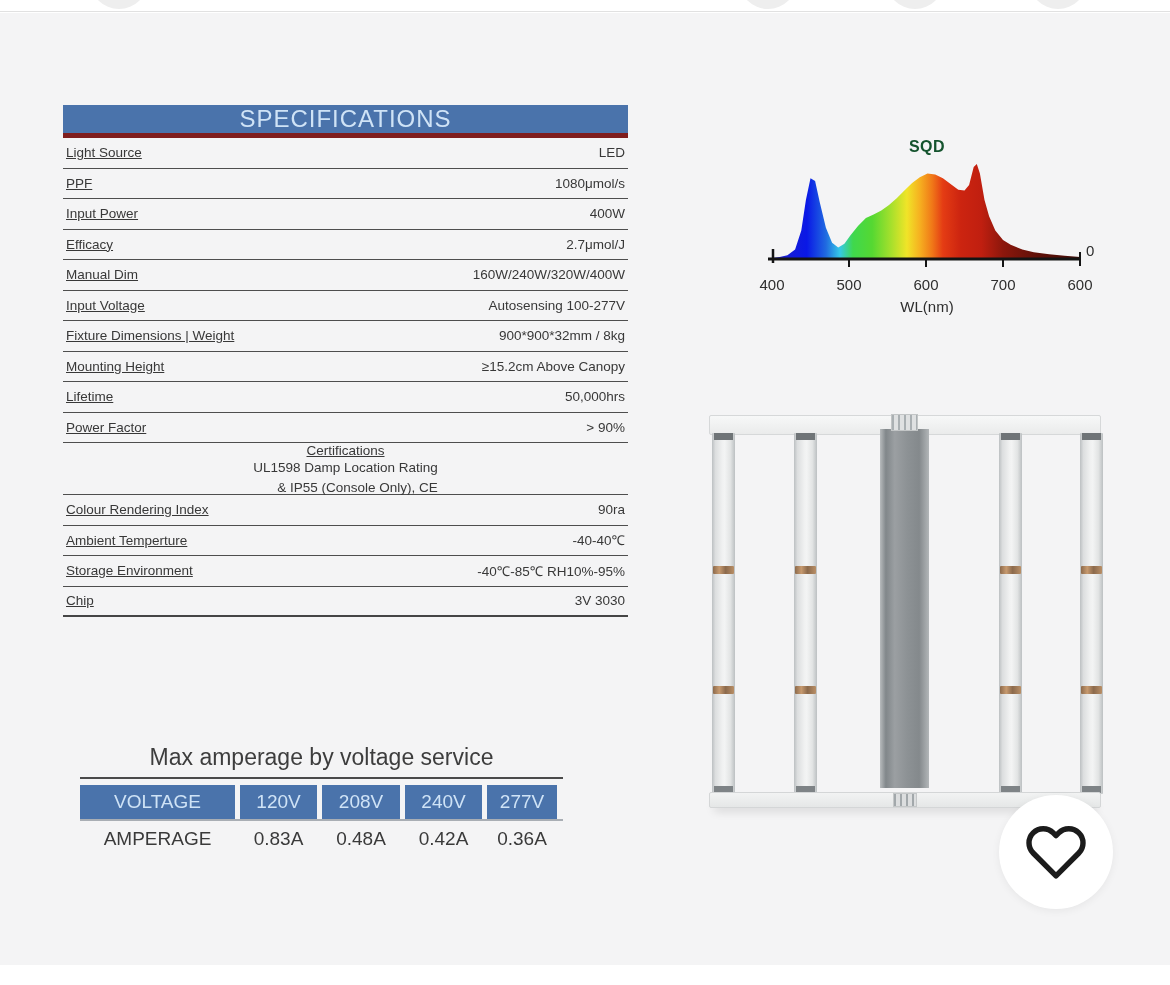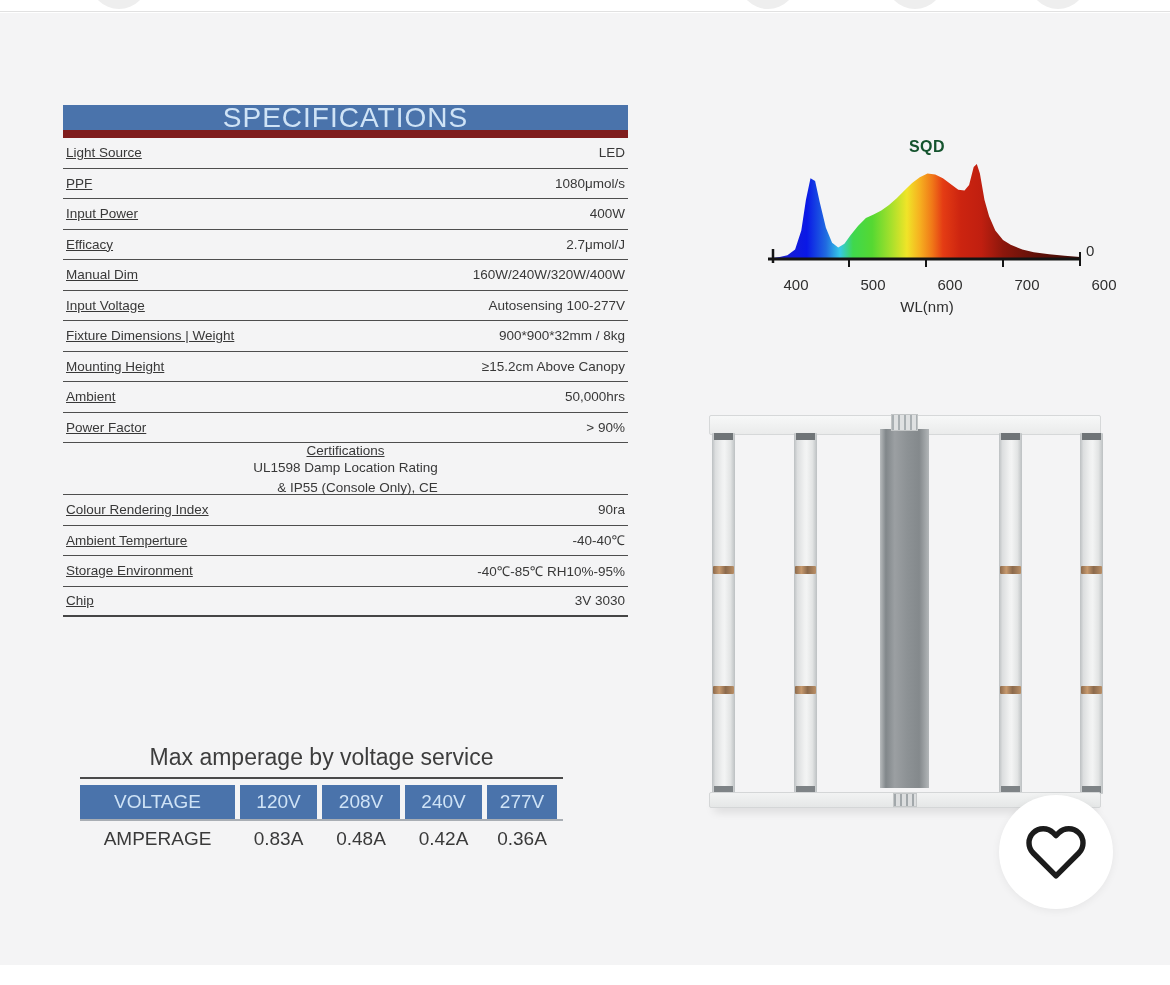--- a/index.html
+++ b/index.html
@@ -11,22 +11,22 @@
   
   .top-strip { position:absolute; left:0; top:0; width:1170px; height:12px;
     background:#ffffff; border-bottom:1px solid #e1e1e1; overflow:hidden; z-index:3; }
   .peek { position:absolute; top:-49px; width:58px; height:58px; border-radius:50%; background:#eeeeee; }
   .peek.p1{left:90px} .peek.p2{left:739px} .peek.p3{left:886px} .peek.p4{left:1029px}
   
   .panel { position:absolute; left:0; top:13px; width:1170px; height:952px; background:#f4f4f5; }
 
   
   .spec-table { position:absolute; left:63px; top:105px; width:565px; }
-  .spec-header { height:33px; background:#4a73ab; border-bottom:8px solid #7f1d1d;
-    color:#cfe3f6; font-size:28px; letter-spacing:1px;
+  .spec-header { height:33px; background:#4a73ab; border-bottom:5px solid #7f1d1d;
+    color:#cfe3f6; font-size:24px; letter-spacing:1px;
     display:flex; align-items:center; justify-content:center; }
   .spec-row { display:flex; align-items:center; justify-content:space-between;
     height:30.5px; border-bottom:1px solid #4e4e4e; font-size:13.5px; color:#383838; padding:0 3px; }
   .spec-row.tall { height:52px;flex-direction:column; }
   .spec-label { white-space:nowrap;text-decoration:underline; }
   .spec-value { text-align:right; white-space:nowrap; }
   .spec-value .vline { display:block; line-height:1.45; }
   .spec-row.last { border-bottom:2px solid #454545; }
 
   
@@ -40,21 +40,21 @@
   .amp-vals { display:flex; gap:5px; margin-top:3px; }
   .amp-vcell { height:30px; font-size:19px; color:#3a3a3a;
     display:flex; align-items:center; justify-content:center; }
   .c0{width:155px} .c1{width:77px} .c2{width:78px} .c3{width:77px} .c4{width:70px}
 
   
   .chart { position:absolute; left:766px; top:128px; width:335px; height:200px; }
   .chart-title { position:absolute; left:0; top:10px; width:322px; text-align:center;
     font-size:16px; font-weight:bold; color:#14532d; letter-spacing:0.5px; }
   .spectrum { position:absolute; left:0; top:31px; }
-  .xtick { position:absolute; top:148px; transform:translateX(-50%); font-size:15px; color:#2e2e2e;margin-left:24px; }
+  .xtick { position:absolute; top:148px; transform:translateX(-50%); font-size:15px; color:#2e2e2e; }
   .xt0{left:6px} .xt1{left:83px} .xt2{left:160px} .xt3{left:237px} .xt4{left:314px}
   .zero { position:absolute; left:320px; top:114px; font-size:15px; color:#2e2e2e; }
   .xlabel { position:absolute; left:0; top:170px; width:322px; text-align:center;
     font-size:15px; color:#2e2e2e; }
 
   
   .fixture { position:absolute; left:705px; top:413px; width:400px; height:400px; }
   .rail-top { position:absolute; left:4px; top:2px; width:392px; height:20px;
     background:linear-gradient(#f7f8f8,#eaebeb); border:1px solid #d6d8d9; border-radius:2px; }
   .rail-bottom { position:absolute; left:4px; top:379px; width:392px; height:16px;
@@ -123,21 +123,21 @@
     </div>
     <div class="spec-row">
       <span class="spec-label">Fixture Dimensions | Weight</span>
       <span class="spec-value">900*900*32mm / 8kg</span>
     </div>
     <div class="spec-row">
       <span class="spec-label">Mounting Height</span>
       <span class="spec-value">≥15.2cm Above Canopy</span>
     </div>
     <div class="spec-row">
-      <span class="spec-label">Ambient</span>
+      <span class="spec-label">Lifetime</span>
       <span class="spec-value">50,000hrs</span>
     </div>
     <div class="spec-row">
       <span class="spec-label">Power Factor</span>
       <span class="spec-value">&gt; 90%</span>
     </div>
     <div class="spec-row tall">
       <span class="spec-label">Certifications</span>
       <span class="spec-value">
         <span class="vline">UL1598 Damp Location Rating</span>

